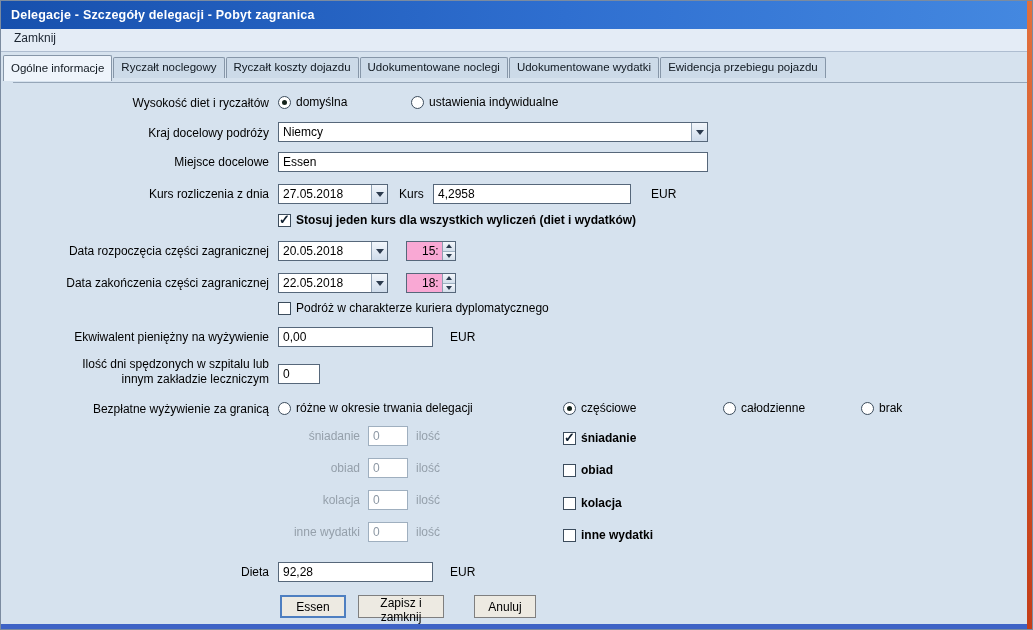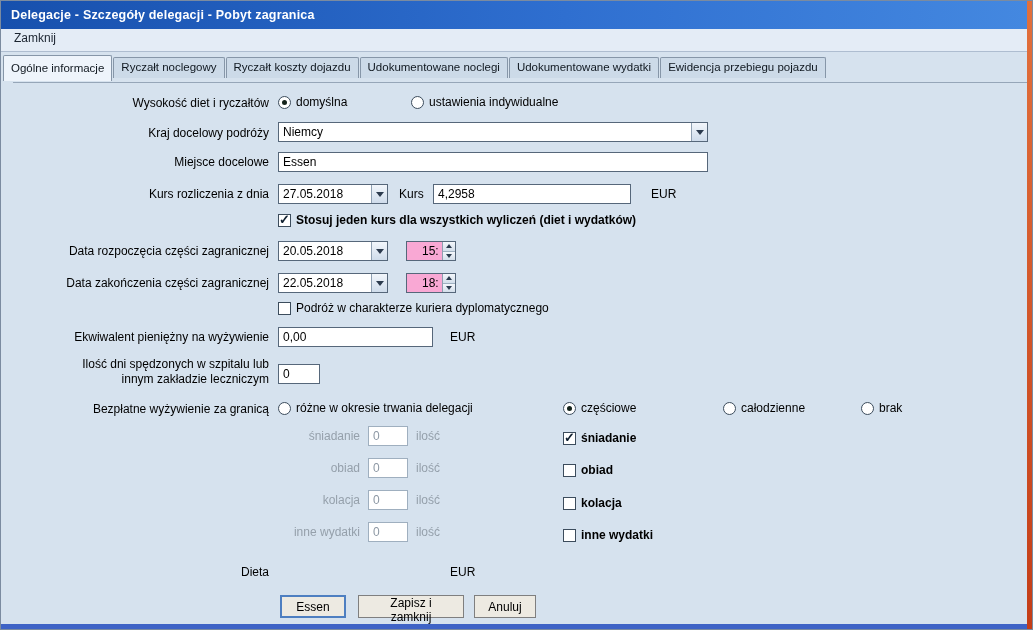--- a/index.html
+++ b/index.html
@@ -196,24 +196,25 @@
     <span class="cb" style="left:550px;top:381px"></span>
     <span class="optlbl" style="left:568px;top:380px;font-weight:bold">obiad</span>
 
     <span class="cb" style="left:550px;top:414px"></span>
     <span class="optlbl" style="left:568px;top:413px;font-weight:bold">kolacja</span>
 
     <span class="cb" style="left:550px;top:446px"></span>
     <span class="optlbl" style="left:568px;top:445px;font-weight:bold">inne wydatki</span>
 
     <span class="lbl" style="top:482px">Dieta</span>
+    <input class="field" style="left: 265px; top: 479px; width: 155px;" value="92,28">
     <span class="inline-lbl" style="left:437px;top:482px">EUR</span>
 
     <button class="btn default" style="left:267px;top:512px;width:66px">Essen</button>
-    <button class="btn" style="left:345px;top:512px;width:106px">Zapisz i zamknij</button>
+    <button class="btn" style="left:345px;top:512px;width:86px">Zapisz i zamknij</button>
     <button class="btn" style="left:461px;top:512px;width:62px">Anuluj</button>
 
   </div>
 
   <div class="edge-right"></div>
   <div class="edge-bottom"></div>
 
 </div>
 
 </body></html>

